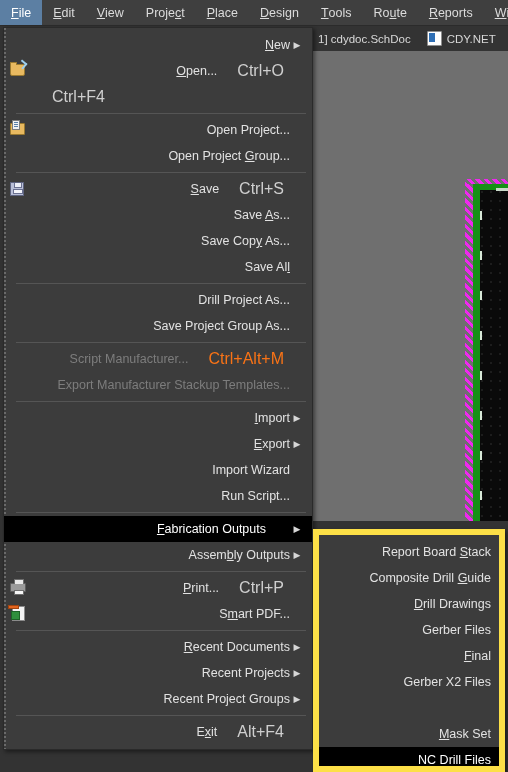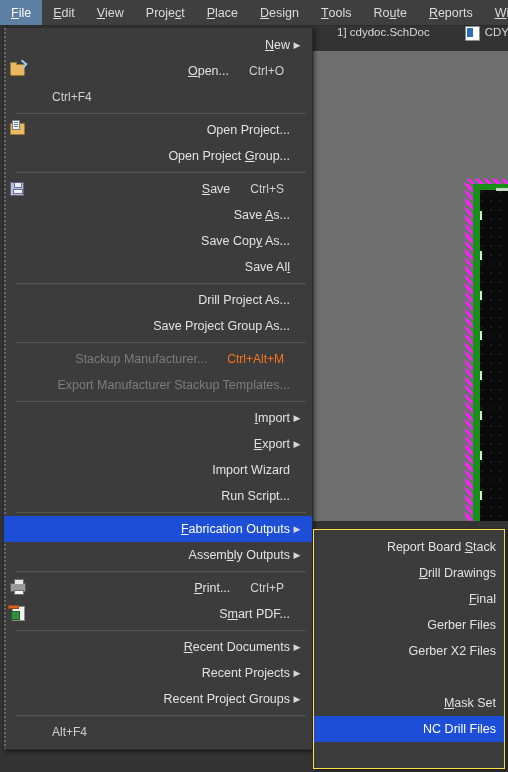--- a/index.html
+++ b/index.html
@@ -56,29 +56,28 @@
     left: 310px; top: 26px;
     width: 198px; height: 25px;
     background: #333333;
     display: flex;
     align-items: center;
     overflow: hidden;
     box-sizing: border-box;
   }
   .tab {
     display: flex;
-    align-items: flex-start;
+    align-items: center;
     gap: 5px;
     padding: 0 8px;
     color: #d8d8d8;
     font-size: 11.5px;
     white-space: nowrap;
     height: 100%;
     cursor: default;
-    margin-left: 19px;
   }
   .tab-ico {
     width: 13px; height: 13px;
     display: inline-block;
     position: relative;
     flex: 0 0 auto;
   }
   .ico-sch {
     background: #ffffff;
     border: 1px solid #8f8f8f;
@@ -174,32 +173,32 @@
     display: flex;
     align-items: center;
     height: 26px;
     padding: 0 8px 0 0;
     color: #e2e2e2;
     font-size: 12.5px;
     white-space: nowrap;
     cursor: default;
   }
   .mi.dis { color: #7d7d7d; }
-  .mi.sel { background: #1d4ed8; color: #ffffff; }
+  .mi.sel { background: #000000; color: #ffffff; gap: 24px; }
   .mi-ico {
     width: 28px;
     flex: 0 0 28px;
     height: 26px;
     position: relative;
   }
   .mi-label { flex: 1 1 auto; text-align: right; }
   .mi-label .mn { text-decoration: underline; }
   .mi-accel {
     color: #cfcfcf;
-    font-size: 12px;
+    font-size: 16px;
     padding-left: 20px;
     padding-right: 6px;
   }
   .mi.dis .mi-accel { color: #f97316; }
   .mi-arrow {
     width: 14px;
     flex: 0 0 14px;
     text-align: center;
     font-size: 9px;
     color: #d6d6d6;
@@ -342,21 +341,21 @@
     border: 1px solid #1d6226;
     box-sizing: border-box;
   }
 
   
   #submenu {
     position: absolute;
     left: 313px; top: 529px;
     width: 192px;
     background: #3c3c3c;
-    border: 1px solid #fde047;
+    border: 6px solid #fde047;
     box-shadow: 2px 2px 4px rgba(0,0,0,0.45);
     padding: 4px 0 0 0;
     box-sizing: border-box;
     overflow: hidden;
     z-index: 40;
   }
   #submenu .mi { padding-left: 0; }
   #submenu .mi-ico { width: 26px; flex: 0 0 26px; }
 </style>
 </head>
@@ -466,21 +465,21 @@
         <div class="mi-arrow"></div>
       </div>
       <div class="mi">
         <div class="mi-ico"></div>
         <div class="mi-label">Save Project Group As...</div>
         <div class="mi-arrow"></div>
       </div>
       <div class="sep"></div>
       <div class="mi dis">
         <div class="mi-ico"></div>
-        <div class="mi-label">Stackup Manufacturer...</div>
+        <div class="mi-label">Script Manufacturer...</div>
         <div class="mi-accel">Ctrl+Alt+M</div>
         <div class="mi-arrow"></div>
       </div>
       <div class="mi dis">
         <div class="mi-ico"></div>
         <div class="mi-label">Export Manufacturer Stackup Templates...</div>
         <div class="mi-arrow"></div>
       </div>
       <div class="sep"></div>
       <div class="mi">
@@ -542,44 +541,49 @@
         <div class="mi-arrow">▶</div>
       </div>
       <div class="mi">
         <div class="mi-ico"></div>
         <div class="mi-label">Recent Project Groups</div>
         <div class="mi-arrow">▶</div>
       </div>
       <div class="sep"></div>
       <div class="mi">
         <div class="mi-ico"></div>
+        <div class="mi-label">E<span class="mn">x</span>it</div>
         <div class="mi-accel">Alt+F4</div>
         <div class="mi-arrow"></div>
       </div>
     </div>
 
   <div id="submenu" style="max-height: 243px;">
       <div class="mi">
         <div class="mi-ico"></div>
         <div class="mi-label">Report Board <span class="mn">S</span>tack</div>
       </div>
       <div class="mi">
         <div class="mi-ico"></div>
+        <div class="mi-label">Composite Drill <span class="mn">G</span>uide</div>
+      </div>
+      <div class="mi">
+        <div class="mi-ico"></div>
         <div class="mi-label"><span class="mn">D</span>rill Drawings</div>
       </div>
       <div class="mi">
         <div class="mi-ico"></div>
+        <div class="mi-label">Gerber Files</div>
+      </div>
+      <div class="mi">
+        <div class="mi-ico"></div>
         <div class="mi-label"><span class="mn">F</span>inal</div>
       </div>
       <div class="mi">
         <div class="mi-ico"></div>
-        <div class="mi-label">Gerber Files</div>
-      </div>
-      <div class="mi">
-        <div class="mi-ico"></div>
         <div class="mi-label">Gerber X2 Files</div>
       </div>
       <div class="mi">
         <div class="mi-ico"></div>
       </div>
       <div class="mi">
         <div class="mi-ico"></div>
         <div class="mi-label"><span class="mn">M</span>ask Set</div>
       </div>
       <div class="mi sel">

